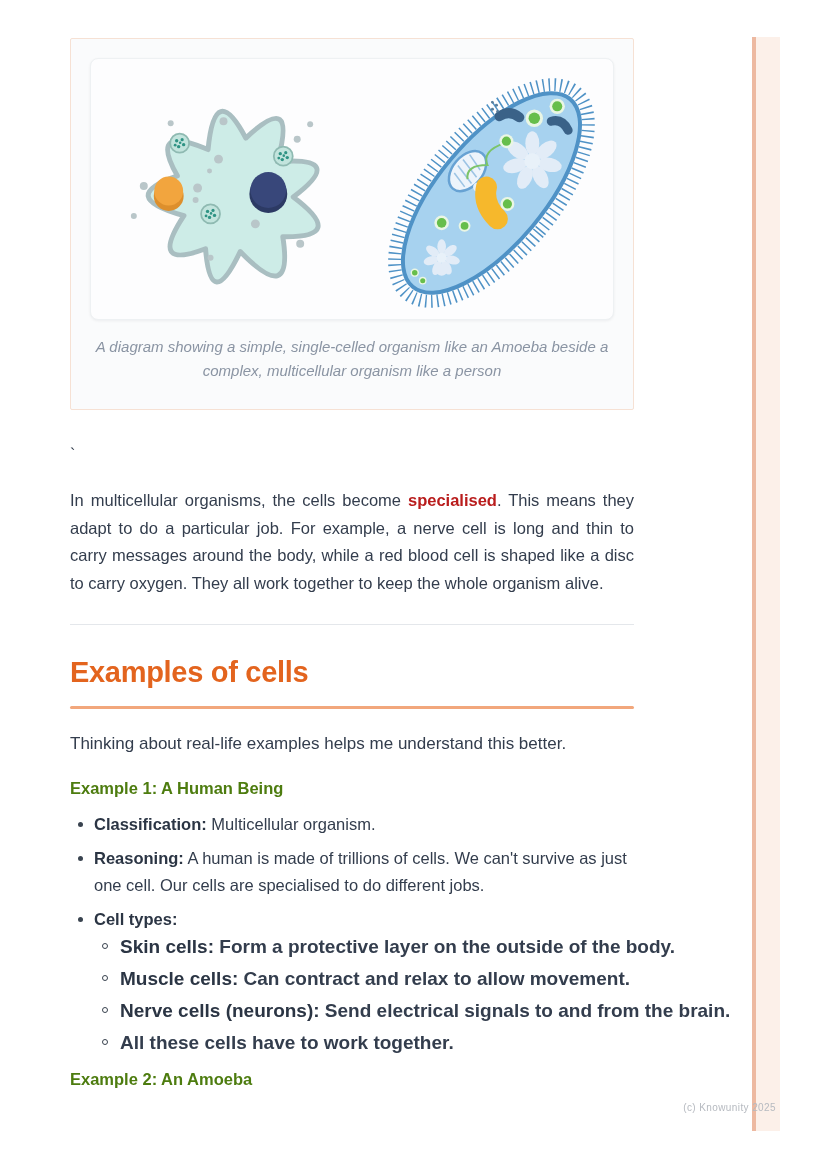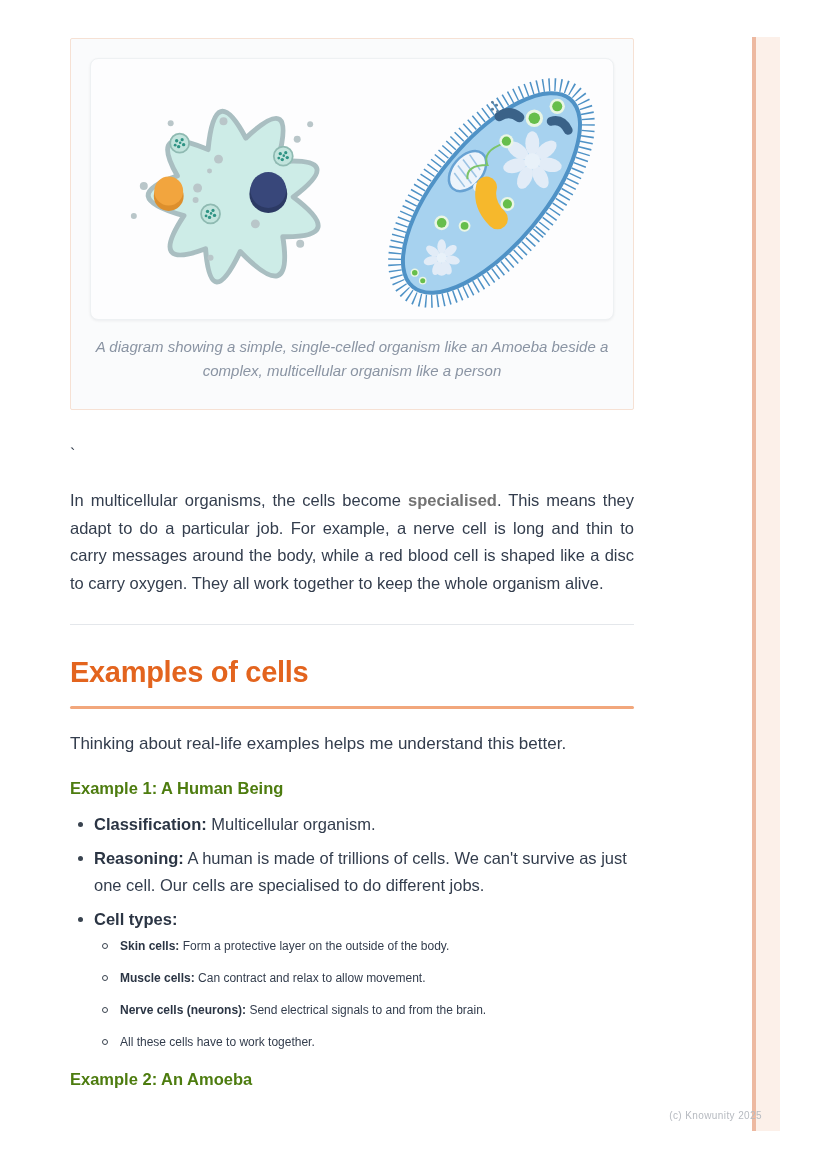--- a/index.html
+++ b/index.html
@@ -42,21 +42,21 @@
   .figure-caption span { display: block; }
 
   .stray { margin: 33px 0 0 0; font-size: 16px; line-height: 24px; color: #333D4D; }
 
   .intro-paragraph {
     margin: 20px 0 0 0;
     font-size: 16.5px;
     line-height: 27.5px;
     text-align: justify;
   }
-  .intro-paragraph strong { color: #737373; }
+  .intro-paragraph strong { color: #b91c1c; }
 
   hr.section-divider {
     margin: 27px 0 0 0;
     border: none;
     border-top: 1px solid #E4E7EB;
     height: 0;
   }
 
   h1.section-heading {
     margin: 29px 0 0 0;
@@ -86,23 +86,24 @@
     left: -16px; top: 11px;
     width: 5px; height: 5px;
     border-radius: 50%;
     background: #39434F;
   }
   ul.bullets strong, ul.sub strong { color: #2B3544; }
 
   ul.sub { margin: 0; padding: 0 0 0 26px; list-style: none; }
   ul.sub > li {
     position: relative;
-    font-size: 12px;
+    font-size: 19px;
     line-height: 27px;
     white-space: nowrap;
+    font-weight: bold;
   }
   ul.sub > li + li { margin-top: 5px; }
   ul.sub > li::before {
     content: "";
     position: absolute;
     left: -18px; top: 10px;
     width: 6px; height: 6px;
     box-sizing: border-box;
     border: 1.5px solid #39434F;
     background: transparent;
@@ -113,26 +114,25 @@
   .edge-stripe {
     position: absolute;
     top: 37px; right: 48px;
     width: 24px; height: 1094px;
     background: #FCF0E9;
     border-left: 4px solid #EDB9A1;
     z-index: 1;
   }
   .watermark {
     position: absolute;
-    top: 1102px; right: 66px;
+    top: 1102px; right: 52px;
     font-size: 10px;
     letter-spacing: 0.4px;
     color: #B6BAC0;
     z-index: 2;
-    margin-top: 8px;
   }
 </style>
 </head>
 <body>
 
 <div class="edge-stripe"></div>
 <div class="watermark">(c) Knowunity 2025</div>
 
 <div class="content">
 

